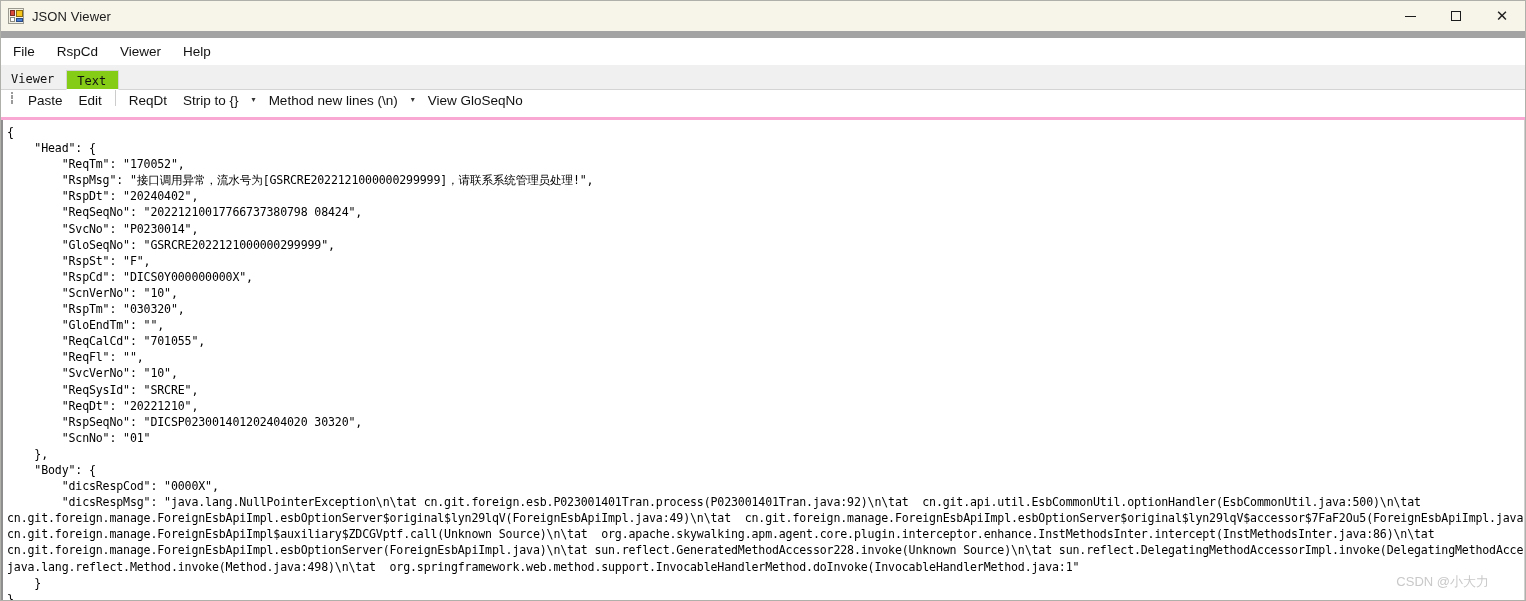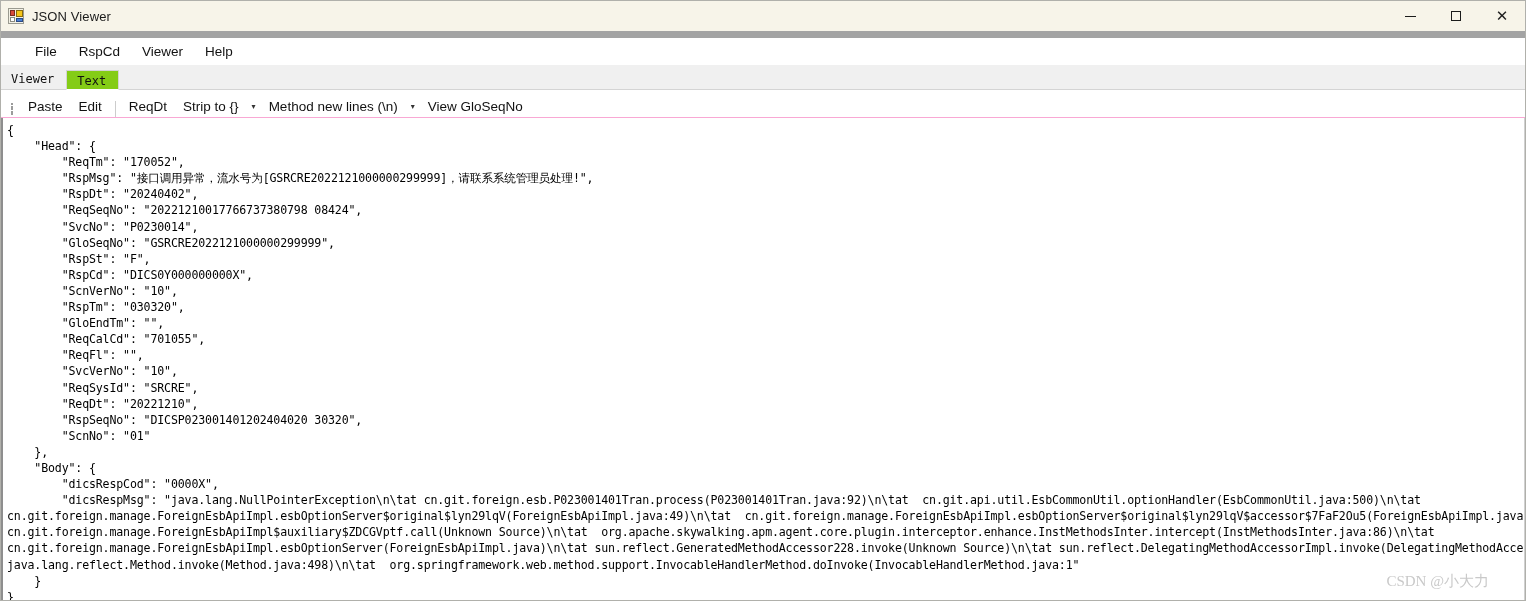--- a/index.html
+++ b/index.html
@@ -74,21 +74,21 @@
   .glyph-min { display:block; width: 11px; height: 1px; background: #1b1b1b; }
   .glyph-max { display:block; width: 10px; height: 10px; border: 1px solid #1b1b1b; box-sizing: border-box; }
   .glyph-close { display:block; font-size: 15px; line-height: 15px; font-family: "DejaVu Sans", sans-serif; }
 
   
   .menubar {
     height: 27px;
     background: #ffffff;
     display: flex;
     align-items: center;
-    padding-left: 23px;
+    padding-left: 1px;
   }
   .menu-item {
     font-size: 13.5px;
     color: #111111;
     padding: 3px 11px;
     cursor: default;
   }
 
   
   .tabstrip {
@@ -117,22 +117,22 @@
     margin-bottom: -1px;
     position: relative;
     z-index: 2;
   }
 
   
   .toolbar {
     height: 27px;
     background: #ffffff;
     display: flex;
-    align-items: flex-end;
-    border-bottom: 1px solid #f9a8d4;
+    align-items: flex-start;
+    border-bottom: 3px solid #f9a8d4;
     padding-left: 5px;
   }
   .grip {
     width: 8px;
     height: 16px;
     margin: 0 4px 0 2px;
     display: flex;
     flex-direction: column;
     justify-content: space-between;
     padding: 2px 0;
@@ -186,23 +186,23 @@
     letter-spacing: -0.15px;
     overflow: hidden;
   }
   .code .ln { display: block; height: 16.1px; }
 
   
   .watermark {
     position: absolute;
     right: 36px;
     bottom: 9px;
-    font-size: 15px;
+    font-size: 13px;
     color: #c9c9c9;
-    font-family: Liberation Serif, serif;
+    font-family: Liberation Sans, sans-serif;
     pointer-events: none;
     user-select: none;
   }
 </style>
 </head>
 <body>
 
 <div id="app">
 
   <div class="titlebar">

